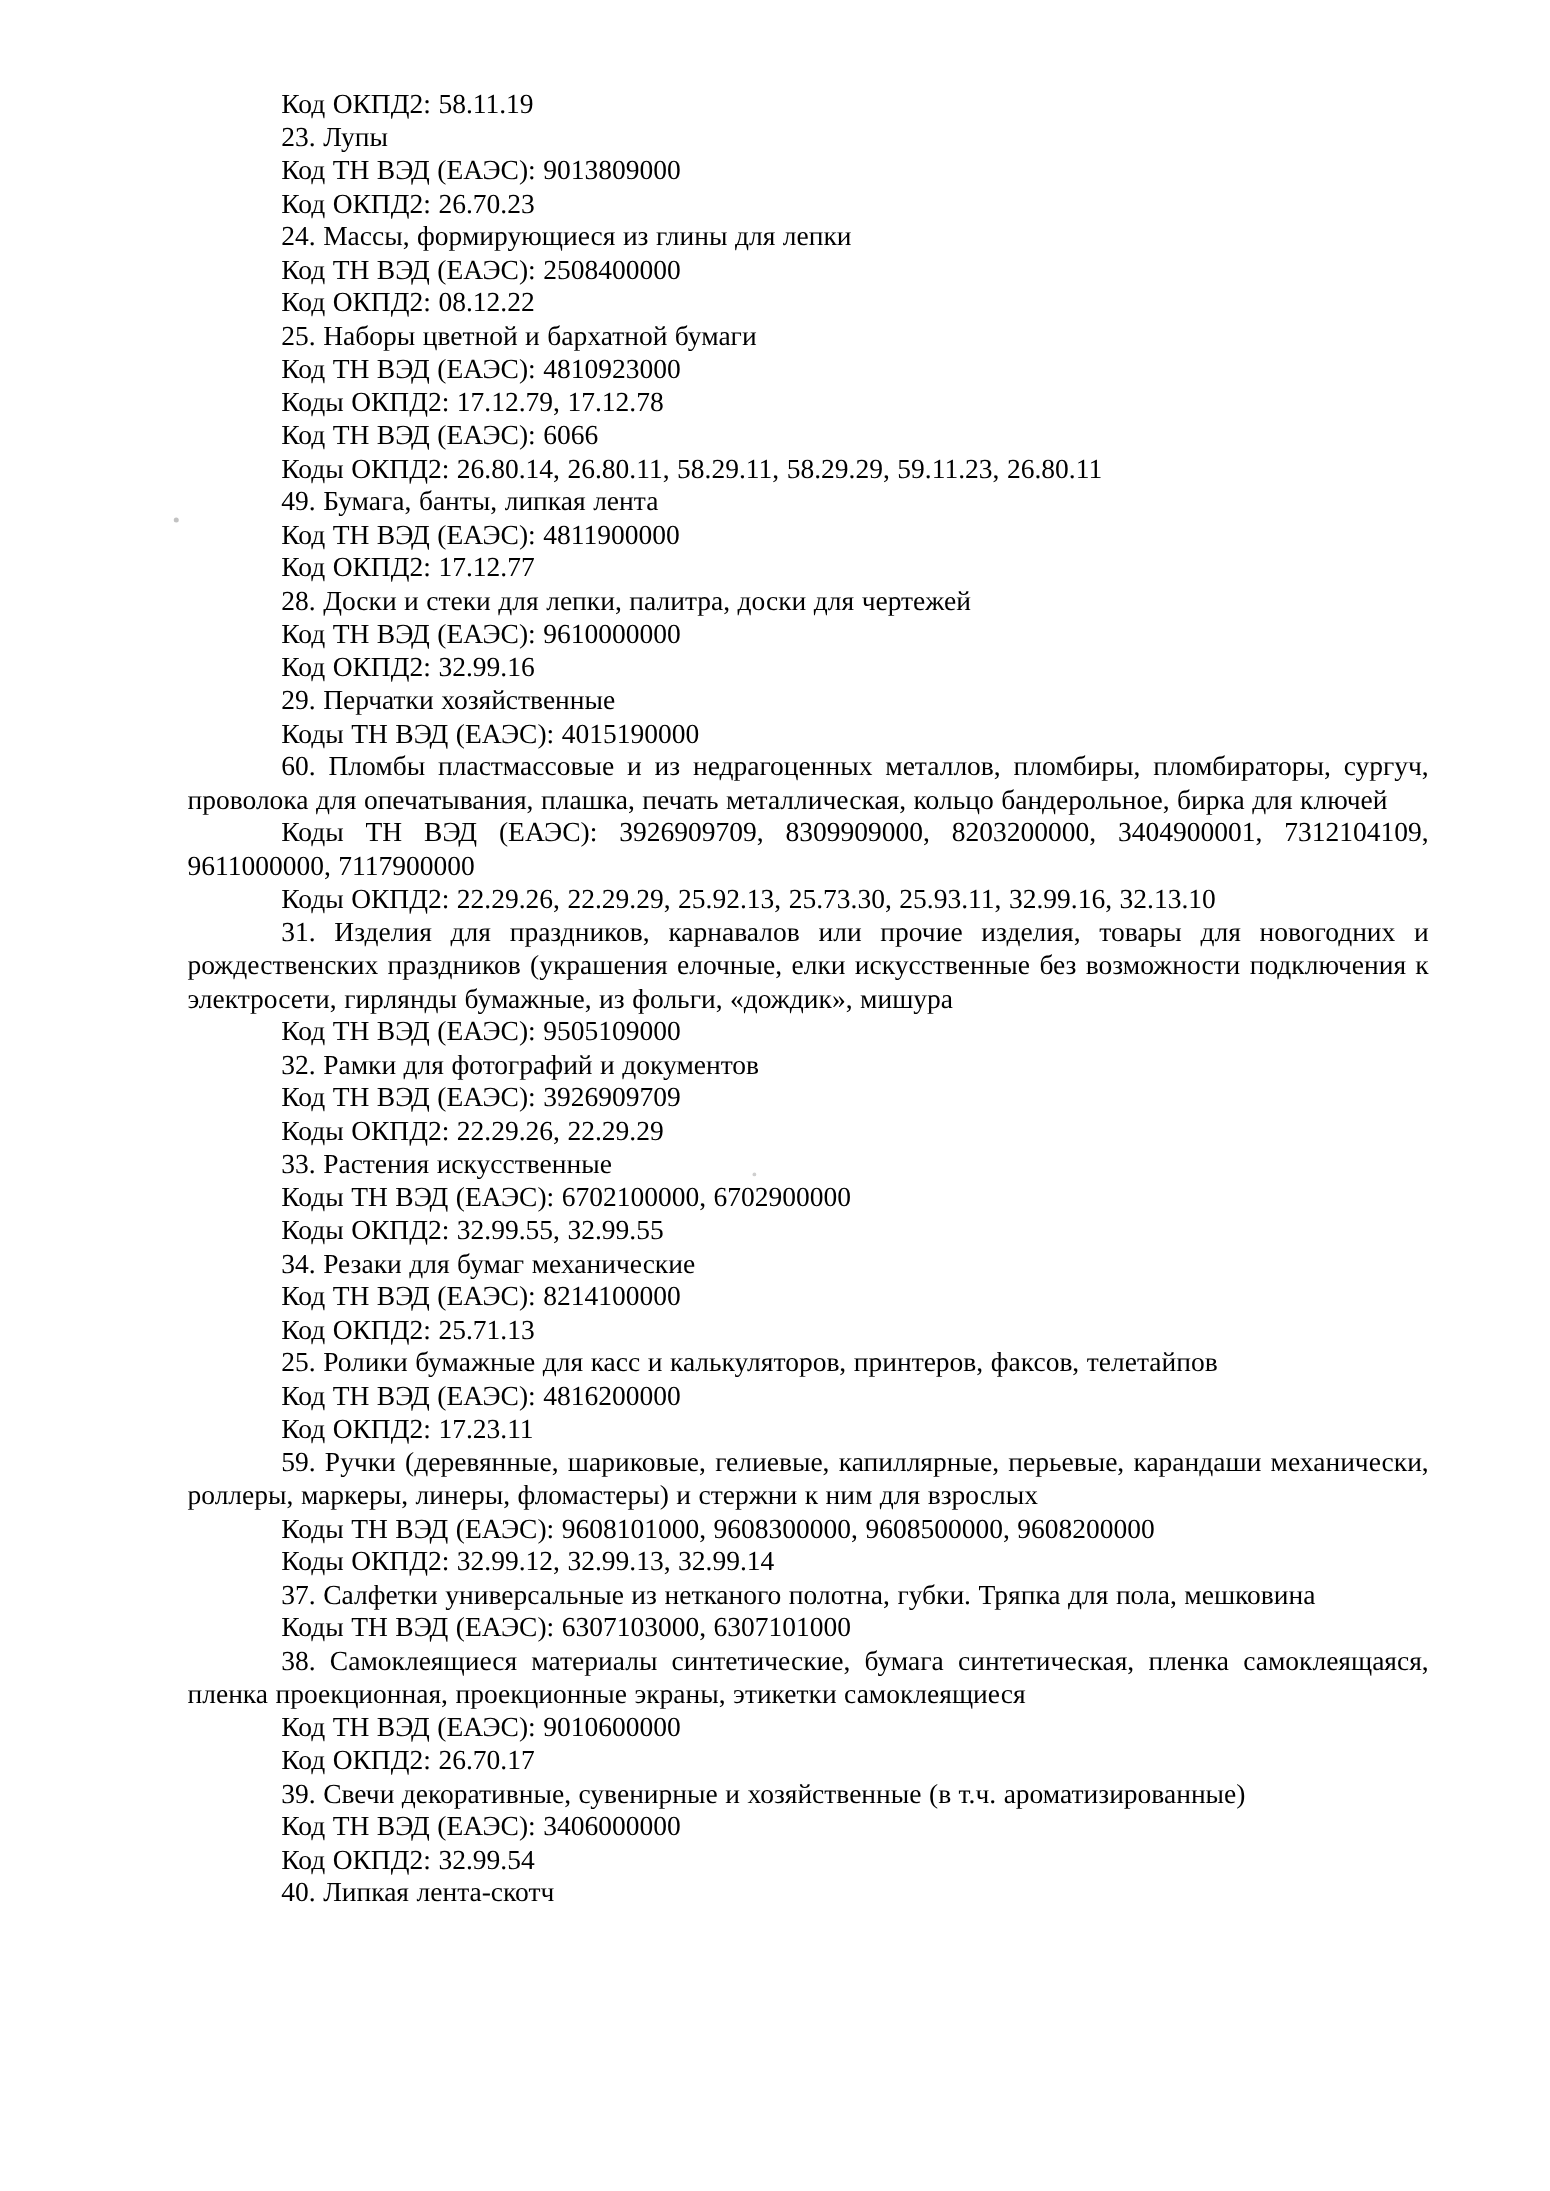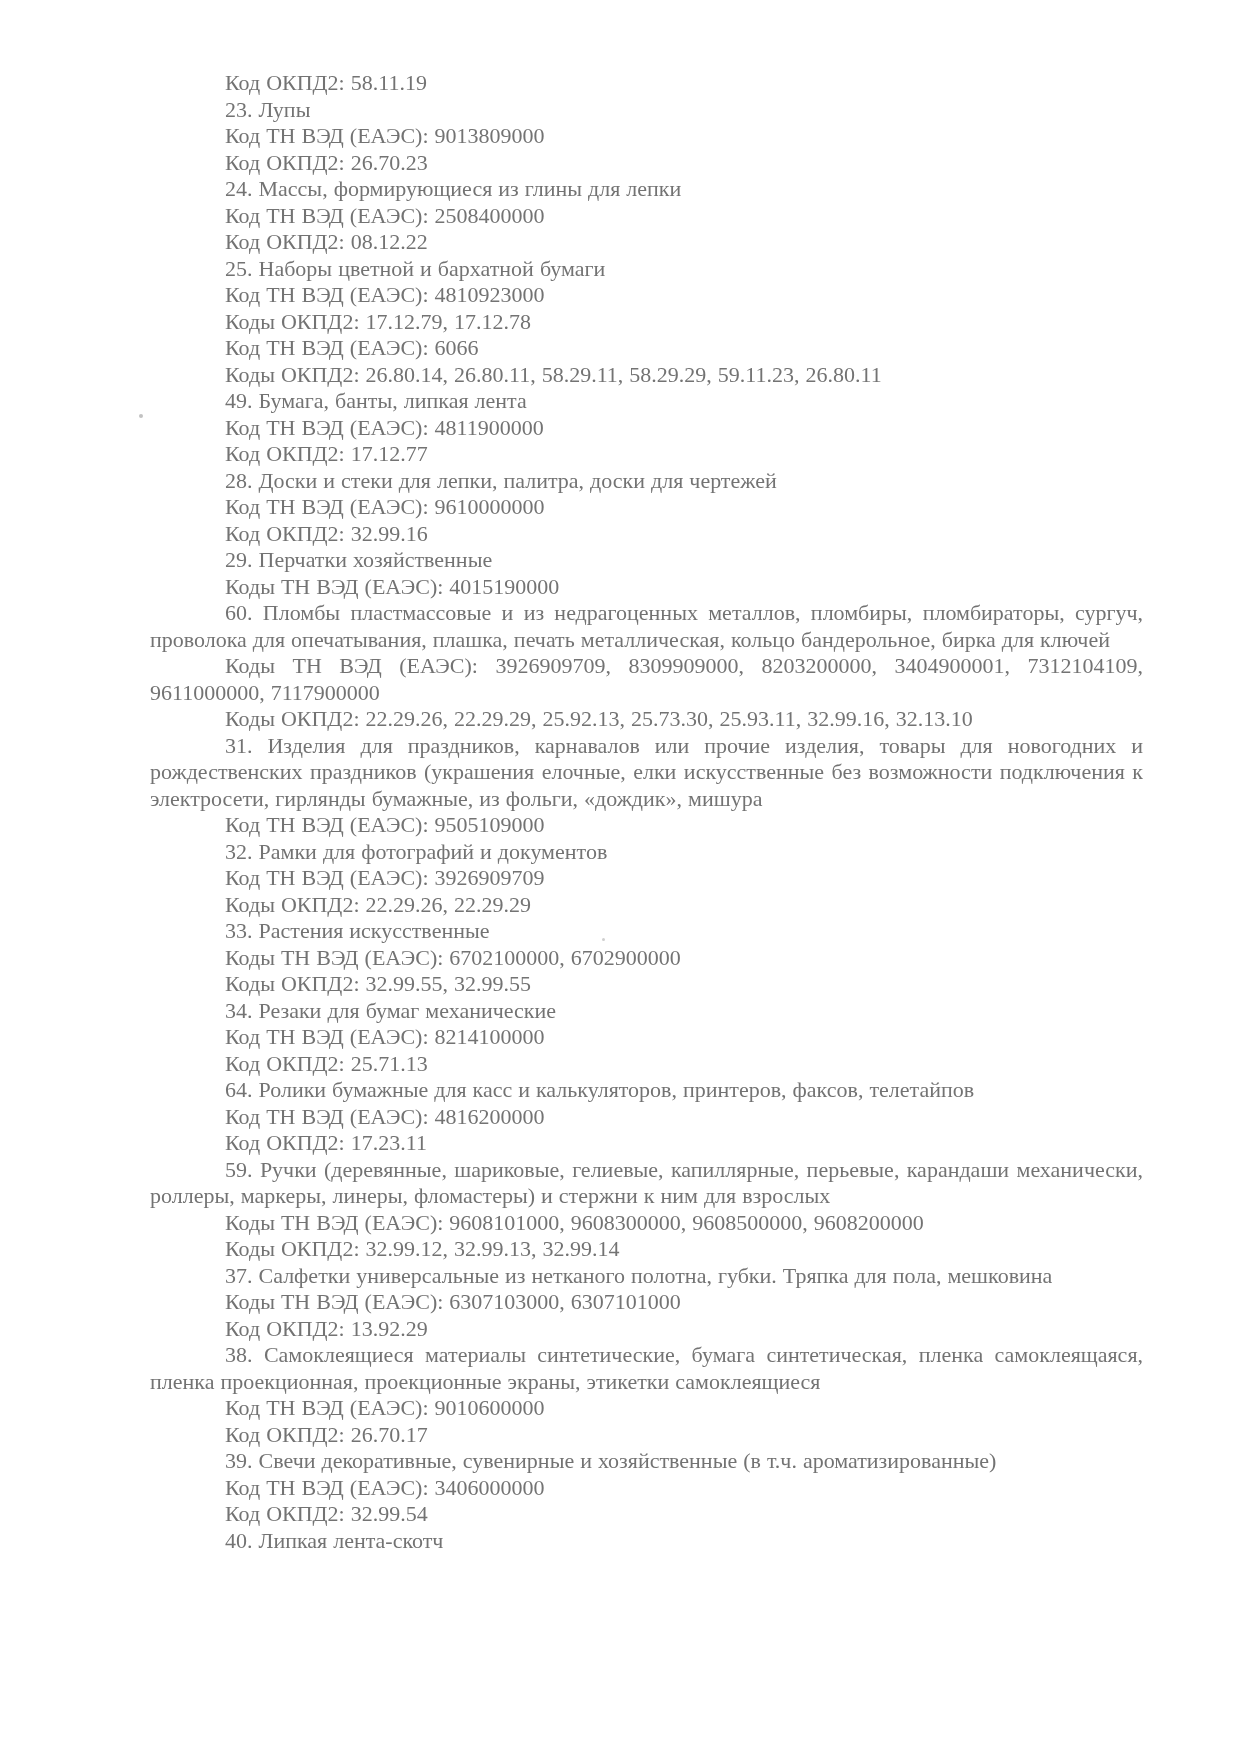--- a/index.html
+++ b/index.html
@@ -9,21 +9,21 @@
     height: 1753px;
     background: #ffffff;
     overflow: hidden;
     font-family: "Liberation Serif", "DejaVu Serif", serif;
   }
   .text-block {
     position: absolute;
     left: 150px;
     top: 70px;
     width: 993px;
-    color: #737373;
+    color: #000000;
     font-size: 22px;
     line-height: 26.5px;
     text-align: justify;
   }
   .para {
     margin: 0;
     padding: 0;
     text-indent: 75px;
     word-spacing: 0.5px;
   }
@@ -65,29 +65,28 @@
       <p class="para">Код ТН ВЭД (ЕАЭС): 9505109000</p>
       <p class="para">32. Рамки для фотографий и документов</p>
       <p class="para">Код ТН ВЭД (ЕАЭС): 3926909709</p>
       <p class="para">Коды ОКПД2: 22.29.26, 22.29.29</p>
       <p class="para">33. Растения искусственные</p>
       <p class="para">Коды ТН ВЭД (ЕАЭС): 6702100000, 6702900000</p>
       <p class="para">Коды ОКПД2: 32.99.55, 32.99.55</p>
       <p class="para">34. Резаки для бумаг механические</p>
       <p class="para">Код ТН ВЭД (ЕАЭС): 8214100000</p>
       <p class="para">Код ОКПД2: 25.71.13</p>
-      <p class="para">64. Ролики бумажные для касс и калькуляторов, принтеров, факсов, телетайпов</p>
+      <p class="para">25. Ролики бумажные для касс и калькуляторов, принтеров, факсов, телетайпов</p>
       <p class="para">Код ТН ВЭД (ЕАЭС): 4816200000</p>
       <p class="para">Код ОКПД2: 17.23.11</p>
       <p class="para">59. Ручки (деревянные, шариковые, гелиевые, капиллярные, перьевые, карандаши механически, роллеры, маркеры, линеры, фломастеры) и стержни к ним для взрослых</p>
       <p class="para">Коды ТН ВЭД (ЕАЭС): 9608101000, 9608300000, 9608500000, 9608200000</p>
       <p class="para">Коды ОКПД2: 32.99.12, 32.99.13, 32.99.14</p>
       <p class="para">37. Салфетки универсальные из нетканого полотна, губки. Тряпка для пола, мешковина</p>
       <p class="para">Коды ТН ВЭД (ЕАЭС): 6307103000, 6307101000</p>
-      <p class="para">Код ОКПД2: 13.92.29</p>
       <p class="para">38. Самоклеящиеся материалы синтетические, бумага синтетическая, пленка самоклеящаяся, пленка проекционная, проекционные экраны, этикетки самоклеящиеся</p>
       <p class="para">Код ТН ВЭД (ЕАЭС): 9010600000</p>
       <p class="para">Код ОКПД2: 26.70.17</p>
       <p class="para">39. Свечи декоративные, сувенирные и хозяйственные (в т.ч. ароматизированные)</p>
       <p class="para">Код ТН ВЭД (ЕАЭС): 3406000000</p>
       <p class="para">Код ОКПД2: 32.99.54</p>
       <p class="para">40. Липкая лента-скотч</p>
     </div>
 <span class="speck" style="left: 139px; top: 414px; width: 4px; height: 4px; background: rgb(143, 143, 143);"></span>
     <span class="speck" style="left: 602px; top: 938px; width: 3px; height: 3px; background: rgb(168, 168, 168);"></span>

